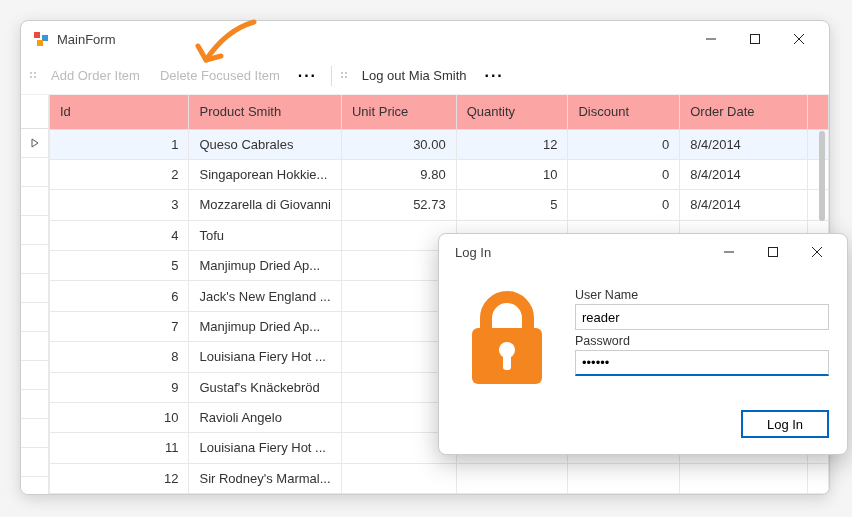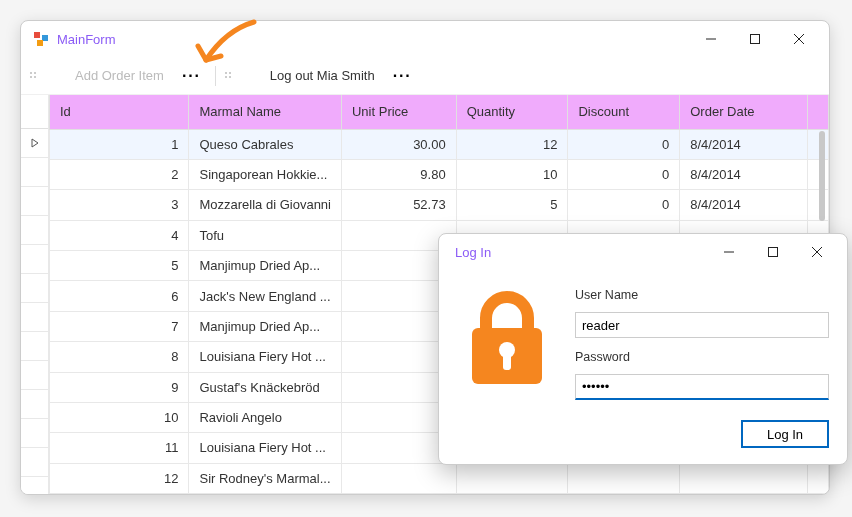--- a/index.html
+++ b/index.html
@@ -1,44 +1,44 @@
 <!DOCTYPE html>
 <html><head>
   <meta charset="utf-8">
   <style>
     * { box-sizing: border-box; font-family: 'Segoe UI', Tahoma, sans-serif; }
     body { margin: 0; padding: 20px; background: #f5f5f5; position: relative; width: 852px; height: 517px; }
     .window { background: #fff; border: 1px solid #ccc; border-radius: 8px; box-shadow: 0 4px 16px rgba(0,0,0,0.15); overflow: hidden; }
     .main-window { width: 810px; height: 475px; position: absolute; top: 20px; left: 20px; }
     .titlebar { display: flex; align-items: center; height: 36px; padding: 0 8px; }
     .titlebar-icon { width: 16px; height: 16px; margin: 0 8px 0 4px; }
-    .titlebar-title { flex: 1; font-size: 13px; color: #8b5cf6; }
+    .titlebar-title { flex: 1; font-size: 13px; color: #404040; }
     .titlebar-btn { width: 44px; height: 30px; display: flex; align-items: center; justify-content: center; cursor: pointer; }
     .toolbar { display: flex; align-items: center; height: 38px; padding: 0 8px; border-bottom: 1px solid #f0f0f0; gap: 4px; }
     .grip { display: inline-flex; width: 10px; height: 10px; flex-shrink: 0; }
-    .toolbar-btn { font-size: 13px; padding: 4px 8px; color: #333; cursor: pointer; margin-left: 24px; }
+    .toolbar-btn { font-size: 13px; padding: 4px 8px; color: #333; cursor: pointer; }
     .toolbar-btn.disabled { color: #bbb; cursor: default; }
     .toolbar-sep { width: 1px; height: 20px; background: #ddd; margin: 0 4px; }
     .more-dots { font-weight: bold; letter-spacing: 1px; padding: 2px 6px; cursor: pointer; }
     .grid-wrap { display: flex; height: calc(100% - 74px); }
     .row-indicator-col { width: 28px; border-right: 1px solid #e8e8e8; background: #fff; }
     .row-indicator-header { height: 34px; border-bottom: 1px solid #e0e0e0; background: #fff; }
     .row-indicator-cell { height: 29px; border-bottom: 1px solid #e8e8e8; display: flex; align-items: center; justify-content: center; }
     .table { flex: 1; border-collapse: collapse; font-size: 13px; table-layout: fixed; }
-    .table th { text-align: left; font-weight: 400; color: #333; padding: 8px 10px; border: 1px solid #e0e0e0; border-top: none; background: #f0abfc; height: 34px; margin-left: 48px; }
+    .table th { text-align: left; font-weight: 400; color: #333; padding: 8px 10px; border: 1px solid #e0e0e0; border-top: none; background: #fca5a5; height: 34px; margin-left: 48px; }
     .table td { padding: 6px 10px; border: 1px solid #e8e8e8; color: #333; height: 29px; overflow: hidden; text-overflow: ellipsis; white-space: nowrap; }
     .table tr.selected td { background: #f0f6ff; }
     .num { text-align: right; }
     .scrollbar-v { width: 6px; background: #c8c8c8; border-radius: 3px; position: absolute; right: 4px; top: 110px; height: 90px; }
     .row-pointer svg { display:block; }
 
     .login-window { position: absolute; width: 410px; top: 233px; left: 438px; background: #fff; border: 1px solid #ccc; border-radius: 8px; box-shadow: 0 8px 24px rgba(0,0,0,0.25); }
     .login-body { display: flex; padding: 14px 18px 10px 18px; gap: 18px; }
     .lock-icon-wrap { width: 100px; display: flex; align-items: flex-start; justify-content: center; padding-top: 6px; }
-    .login-fields { flex: 1; display: flex; flex-direction: column; gap: 8px; }
+    .login-fields { flex: 1; display: flex; flex-direction: column; gap: 0; }
     .field-label { font-size: 12.5px; color: #333; padding: 4px 0 2px; }
     .text-input { width: 100%; height: 26px; padding: 8px 6px; font-size: 13px; border: 1px solid #ccc; background: #fff; }
     .text-input.focused { border-bottom: 2px solid #0067c0; }
     .login-footer { display: flex; justify-content: flex-end; gap: 10px; padding: 10px 18px 16px; }
     .btn { min-width: 88px; height: 28px; font-size: 13px; border: 1px solid #999; background: #fff; cursor: pointer; }
     .btn.primary { border: 2px solid #0067c0; }
 
     .arrow-annotation { position: absolute; top: 16px; left: 186px; pointer-events: none; z-index: 5; }
   </style>
 </head>
@@ -82,20 +82,21 @@
   <div class="toolbar">
     <span class="grip">
         <svg viewBox="0 0 10 10">
           <circle cx="2" cy="2" r="1" fill="#bbb"></circle>
           <circle cx="6" cy="2" r="1" fill="#bbb"></circle>
           <circle cx="2" cy="6" r="1" fill="#bbb"></circle>
           <circle cx="6" cy="6" r="1" fill="#bbb"></circle>
         </svg>
       </span>
     <span class="toolbar-btn disabled">Add Order Item</span>
+    <span class="toolbar-btn disabled">Delete Focused Item</span>
     <span class="more-dots">···</span>
     <span class="toolbar-sep"></span>
     <span class="grip">
         <svg viewBox="0 0 10 10">
           <circle cx="2" cy="2" r="1" fill="#bbb"></circle>
           <circle cx="6" cy="2" r="1" fill="#bbb"></circle>
           <circle cx="2" cy="6" r="1" fill="#bbb"></circle>
           <circle cx="6" cy="6" r="1" fill="#bbb"></circle>
         </svg>
       </span>
@@ -129,21 +130,21 @@
           <col style="width:140px">
           <col style="width:115px">
         <col style="width:112px">
           <col style="width:112px">
           <col style="width:128px">
           <col>
       </colgroup>
       <thead>
         <tr>
           <th>Id</th>
-          <th>Marmal Name</th>
+          <th>Product Smith</th>
           <th>Unit Price</th>
           <th>Quantity</th>
           <th>Discount</th>
           <th>Order Date</th>
           <th></th>
         </tr>
       </thead>
       <tbody id="grid-body">
           <tr class="selected">
             <td class="num">1</td>

